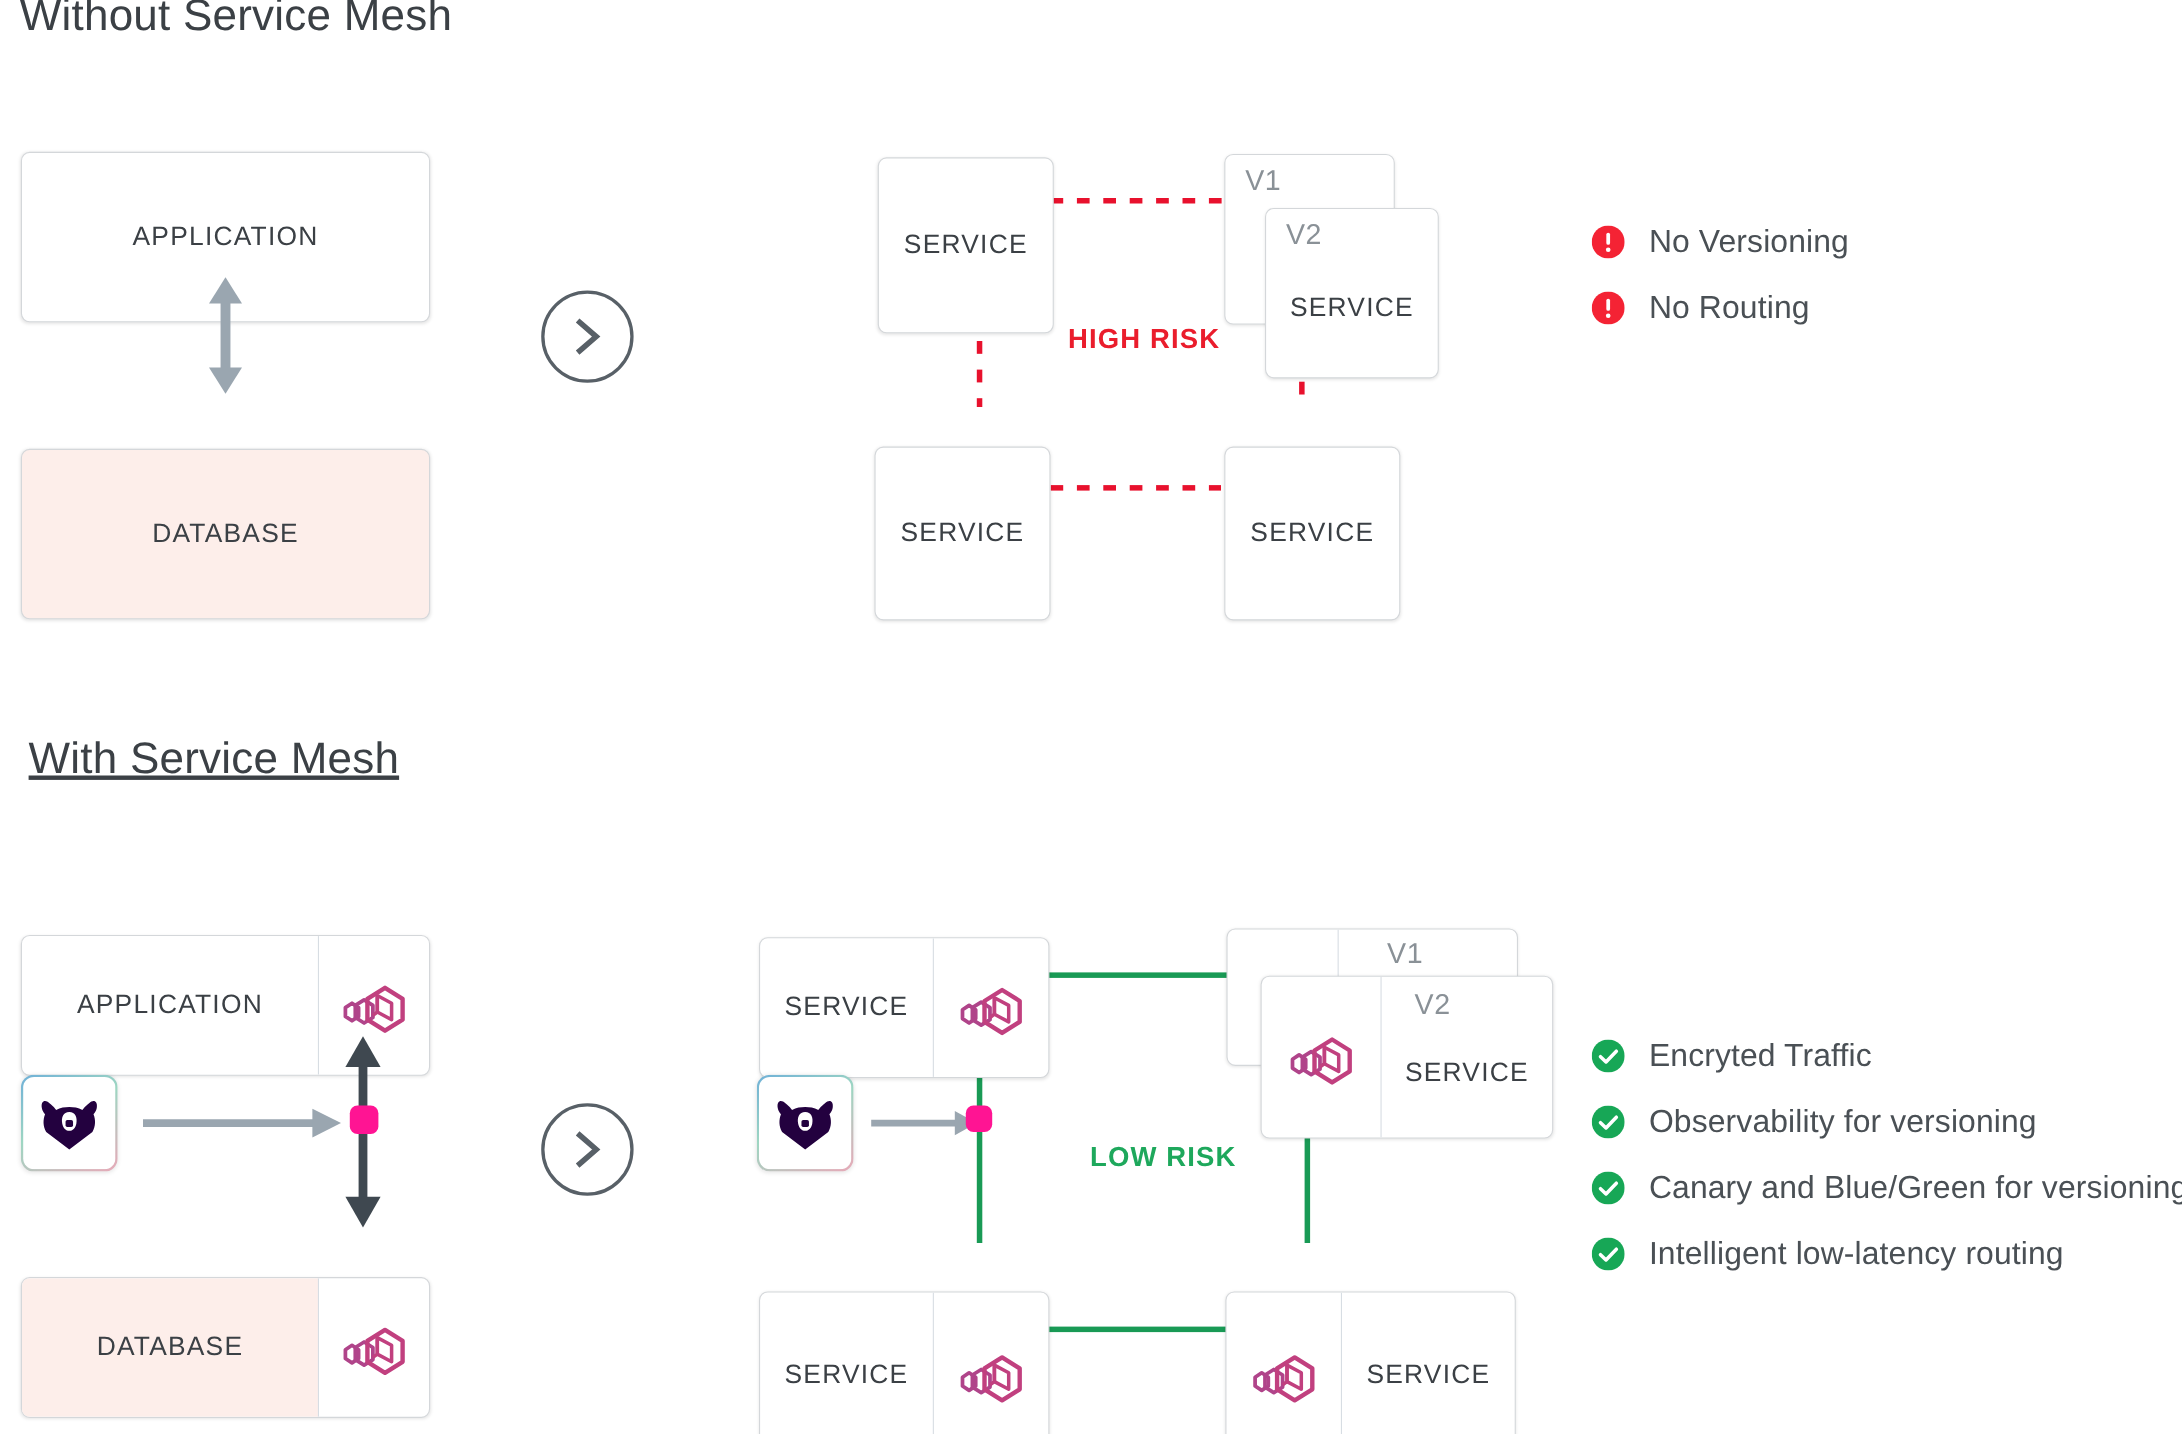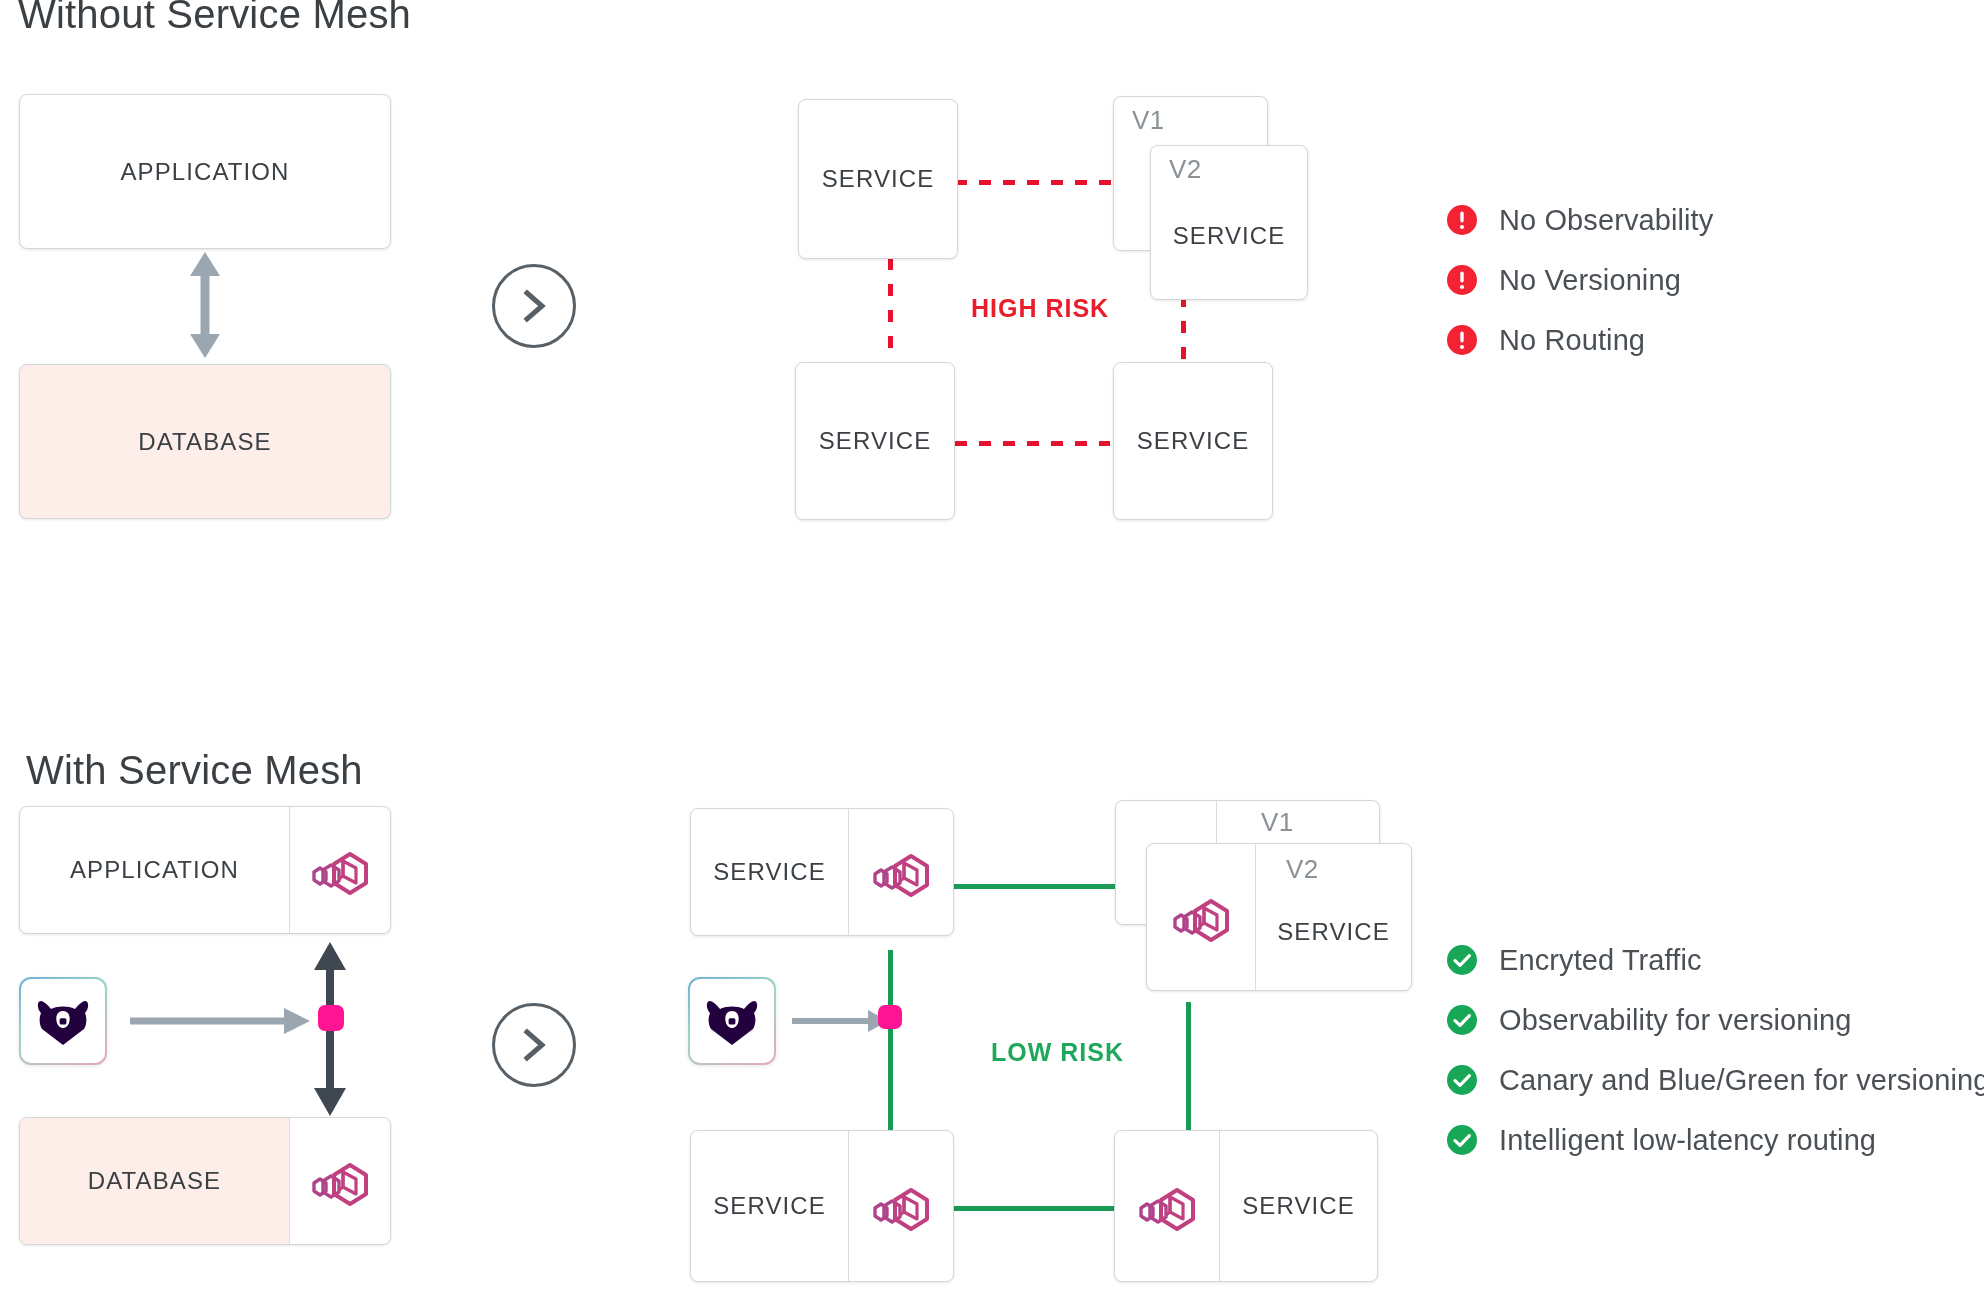--- a/index.html
+++ b/index.html
@@ -12,21 +12,21 @@
 
   
   .section-title{
     font-size:40px;color:#3b4045;font-weight:400;white-space:nowrap;letter-spacing:.2px;
   }
 
   
   .box{
     position:absolute;background:#ffffff;border:1px solid #d4d7da;border-radius:8px;
     box-shadow:0 1px 3px rgba(0,0,0,.10);box-sizing:border-box;
-    display:flex;align-items:center;justify-content:center;
+    display:flex;align-items:center;justify-content:center;margin-top:44px;
   }
   .box-label{
     font-size:24px;color:#3b4045;letter-spacing:1.1px;font-weight:400;white-space:nowrap;
   }
   .box.db{background:#fdeeea;}
   .box.faded{background:#ffffff;}
 
   
   .split{display:flex;align-items:stretch;padding:0;overflow:hidden;}
   .split .pane{flex:1 1 auto;display:flex;align-items:center;justify-content:center;}
@@ -131,50 +131,42 @@
 <div class="box" style="left:795px;top:362px;width:160px;height:158px;">
   <span class="box-label">SERVICE</span>
 </div>
 <div class="box" style="left:1113px;top:362px;width:160px;height:158px;">
   <span class="box-label">SERVICE</span>
 </div>
 
 <div class="bullets" style="left:1447px;top:190px;">
 
 
+
   <div class="bullet-row">
     <svg class="bullet-ico" viewBox="0 0 30 30">
       <circle cx="15" cy="15" r="15" fill="#f42334"></circle>
       <rect x="13.3" y="6.5" width="3.4" height="11" rx="1.7" fill="#fff"></rect>
       <circle cx="15" cy="22" r="2.1" fill="#fff"></circle>
     </svg>
-    <span class="bullet-text">No Observability</span>
+    <span class="bullet-text">No Versioning</span>
   </div>
 
   <div class="bullet-row">
     <svg class="bullet-ico" viewBox="0 0 30 30">
       <circle cx="15" cy="15" r="15" fill="#f42334"></circle>
       <rect x="13.3" y="6.5" width="3.4" height="11" rx="1.7" fill="#fff"></rect>
       <circle cx="15" cy="22" r="2.1" fill="#fff"></circle>
     </svg>
-    <span class="bullet-text">No Versioning</span>
-  </div>
-
-  <div class="bullet-row">
-    <svg class="bullet-ico" viewBox="0 0 30 30">
-      <circle cx="15" cy="15" r="15" fill="#f42334"></circle>
-      <rect x="13.3" y="6.5" width="3.4" height="11" rx="1.7" fill="#fff"></rect>
-      <circle cx="15" cy="22" r="2.1" fill="#fff"></circle>
-    </svg>
     <span class="bullet-text">No Routing</span>
   </div>
 
 </div>
 
-<div class="abs section-title" style="left:26px;top:748px;">With Service Mesh</div>
+<div class="abs section-title" style="left:26px;top:668px;text-decoration:underline;">With Service Mesh</div>
 
 <div class="box split" style="left:19px;top:806px;width:372px;height:128px;">
   <div class="pane">
     <span class="box-label">APPLICATION</span>
   </div>
   <div class="pane car" style="width:100px;">
     <svg width="64" height="56" viewBox="0 0 64 56">
       <g fill="none" stroke="#b0448a" stroke-width="3.4" stroke-linejoin="round">
         <path d="M6 30 L12 26 L18 30 L18 38 L12 42 L6 38 Z"></path>
         <path d="M15 28 L23 23 L31 28 L31 39 L23 44 L15 39 Z"></path>

